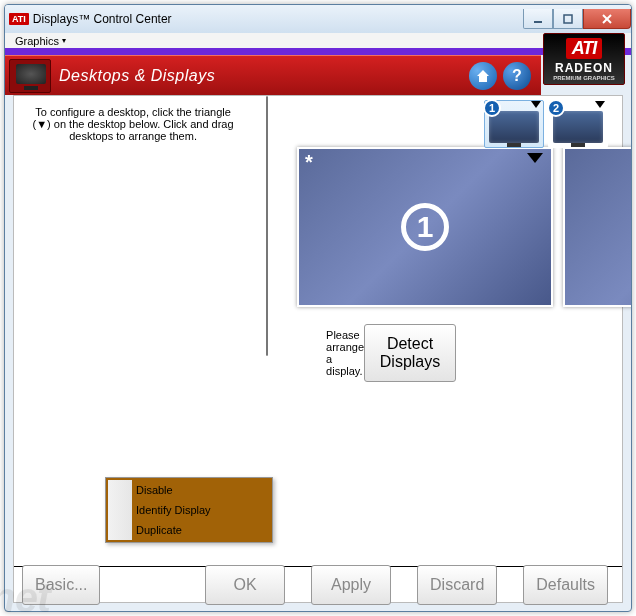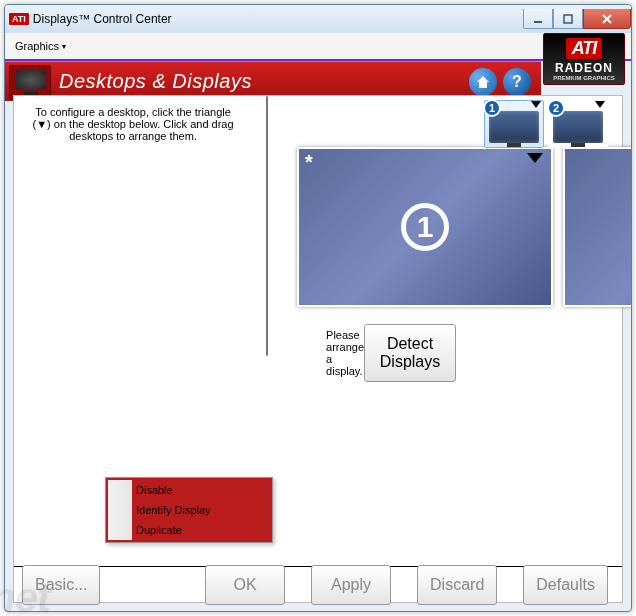--- a/index.html
+++ b/index.html
@@ -17,21 +17,21 @@
   .winbtn { width: 30px; height: 20px; border: 1px solid #7a9ab5; border-top: none;
             background: linear-gradient(#f0f6fc,#d5e4f2); display: flex; align-items: center;
             justify-content: center; font-size: 11px; cursor: default; }
   .winbtn.close { width: 48px; background: linear-gradient(#e87a6b,#c84a38); color: #fff;
                   border-color: #a03020; border-bottom-right-radius: 4px; }
   .winbtn.min { border-bottom-left-radius: 2px; }
   .winbtn svg { stroke: #3a5a78; }
   .winbtn.close svg { stroke: #fff; }
 
   
-  .menubar { height: 28px; background: #f4f4f4; border-bottom: 2px solid #6d28d9;
+  .menubar { height: 22px; background: #f4f4f4; border-bottom: 7px solid #6d28d9;
              display: flex; align-items: center; padding: 0 4px; font-size: 11px; }
   .menubar .spacer { flex: 1; }
   .menubar-item { padding: 2px 6px; display: flex; align-items: center; gap: 3px; }
   .menubar-item .arw { font-size: 8px; }
   .ati-logo { width: 82px; height: 52px; position: absolute; right: 6px; top: 28px;
               background: linear-gradient(#000,#333); border: 1px solid #600;
               display: flex; flex-direction: column; align-items: center; justify-content: center;
               color: #fff; font-size: 8px; font-weight: bold; z-index: 5; border-radius: 2px; }
   .ati-logo .big { background: #c00; color: #fff; font-size: 18px; padding: 0 6px;
                    border-radius: 2px; font-style: italic; letter-spacing: -1px; }
@@ -42,21 +42,21 @@
   .redbar { height: 40px; background: linear-gradient(#d42020,#a01010);
             display: flex; align-items: center; color: #fff; padding: 0 10px 0 4px;
             margin-right: 90px; border-top: 1px solid #f07060; }
   .redbar .monicon { width: 42px; height: 34px; background: #8a0a0a;
                      border: 1px solid #5a0000; border-radius: 2px; margin-right: 8px;
                      position: relative; }
   .redbar .monicon::before { content:""; position:absolute; left:6px; top:4px; width:30px;
                              height:20px; background: radial-gradient(#555,#222); border-radius:2px; }
   .redbar .monicon::after { content:""; position:absolute; left:14px; bottom:2px; width:14px;
                             height:4px; background:#222; }
-  .redbar h1 { font-size: 20px; font-weight: normal; font-style: italic; letter-spacing: .5px; flex: 1; }
+  .redbar h1 { font-size: 16px; font-weight: normal; font-style: italic; letter-spacing: .5px; flex: 1; }
   .rbtn { width: 28px; height: 28px; border-radius: 14px; margin-left: 6px;
           display: flex; align-items: center; justify-content: center; color: #fff;
           font-weight: bold; font-size: 16px; }
   .rbtn.home { background: radial-gradient(circle at 30% 30%, #6bb0f0, #1560b0); }
   .rbtn.help { background: radial-gradient(circle at 30% 30%, #5aa0e8, #0b4a90); }
 
   
   .content { position: absolute; top: 90px; left: 8px; right: 8px; bottom: 8px;
              background: #fff; border: 1px solid #bbb; display: flex; }
   .instr { font-size: 11px; text-align: center; padding: 10px 14px 8px; }
@@ -96,21 +96,21 @@
                  background: linear-gradient(#4a6a9a,#2a3a5a); border-radius: 2px;
                  box-shadow: inset 0 0 4px #fff4; }
   .thumb .mini::after { content:""; position:absolute; left:18px; bottom:-4px; width:14px; height:4px;
                         background:#333; }
   .thumb .tri2 { position: absolute; top: 0; right: 2px; width: 0; height: 0;
                  border-left: 5px solid transparent; border-right: 5px solid transparent;
                  border-top: 7px solid #000; }
 
   
   .ctxmenu { position: absolute; left: 100px; top: 472px; width: 168px;
-             background: #b91c1c; border: 1px solid #979797;
+             background: #a16207; border: 1px solid #979797;
              box-shadow: 2px 2px 4px rgba(0,0,0,.25); padding: 2px; z-index: 20; }
   .ctxmenu .item { font-size: 11px; padding: 4px 8px 4px 28px; position: relative; }
   .ctxmenu .item.hl { background: linear-gradient(#e8f2fc,#cfe5f8);
                       border: 1px solid #aed1f0; border-radius: 2px;
                       padding: 3px 7px 3px 27px; }
   .ctxmenu .gutter { position: absolute; left: 2px; top: 2px; bottom: 2px; width: 24px;
                      background: linear-gradient(to right,#f2f2f2,#e6e6e6); z-index:-1; }
 
   
   .bottombar { position: absolute; left: 0; right: 0; bottom: 0; height: 36px;

